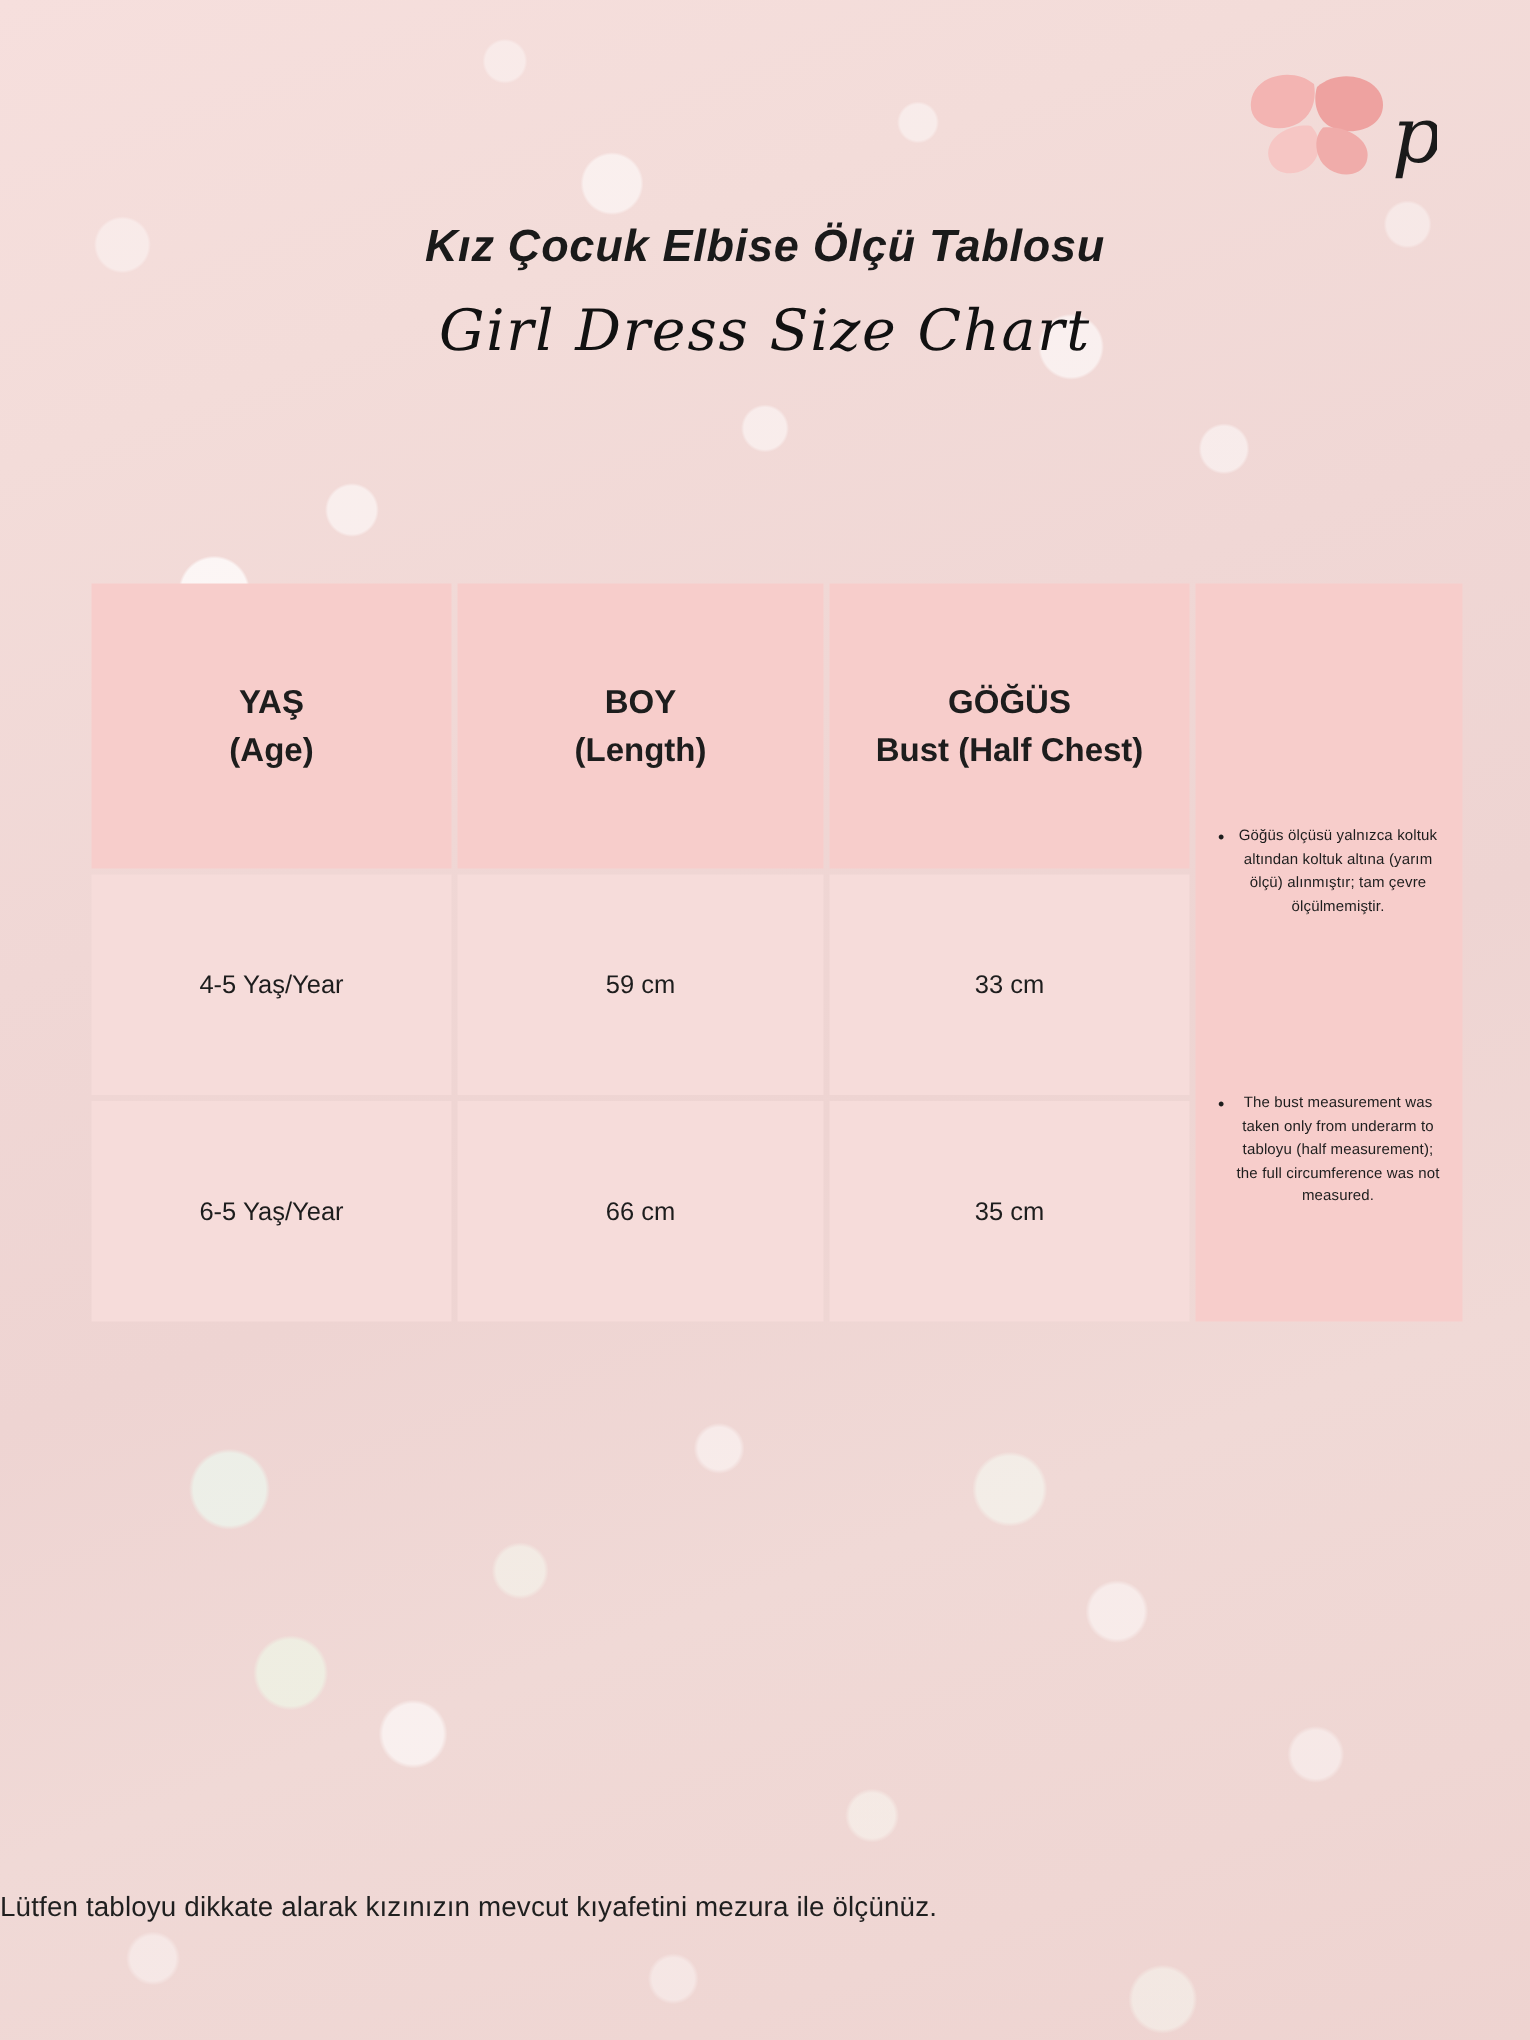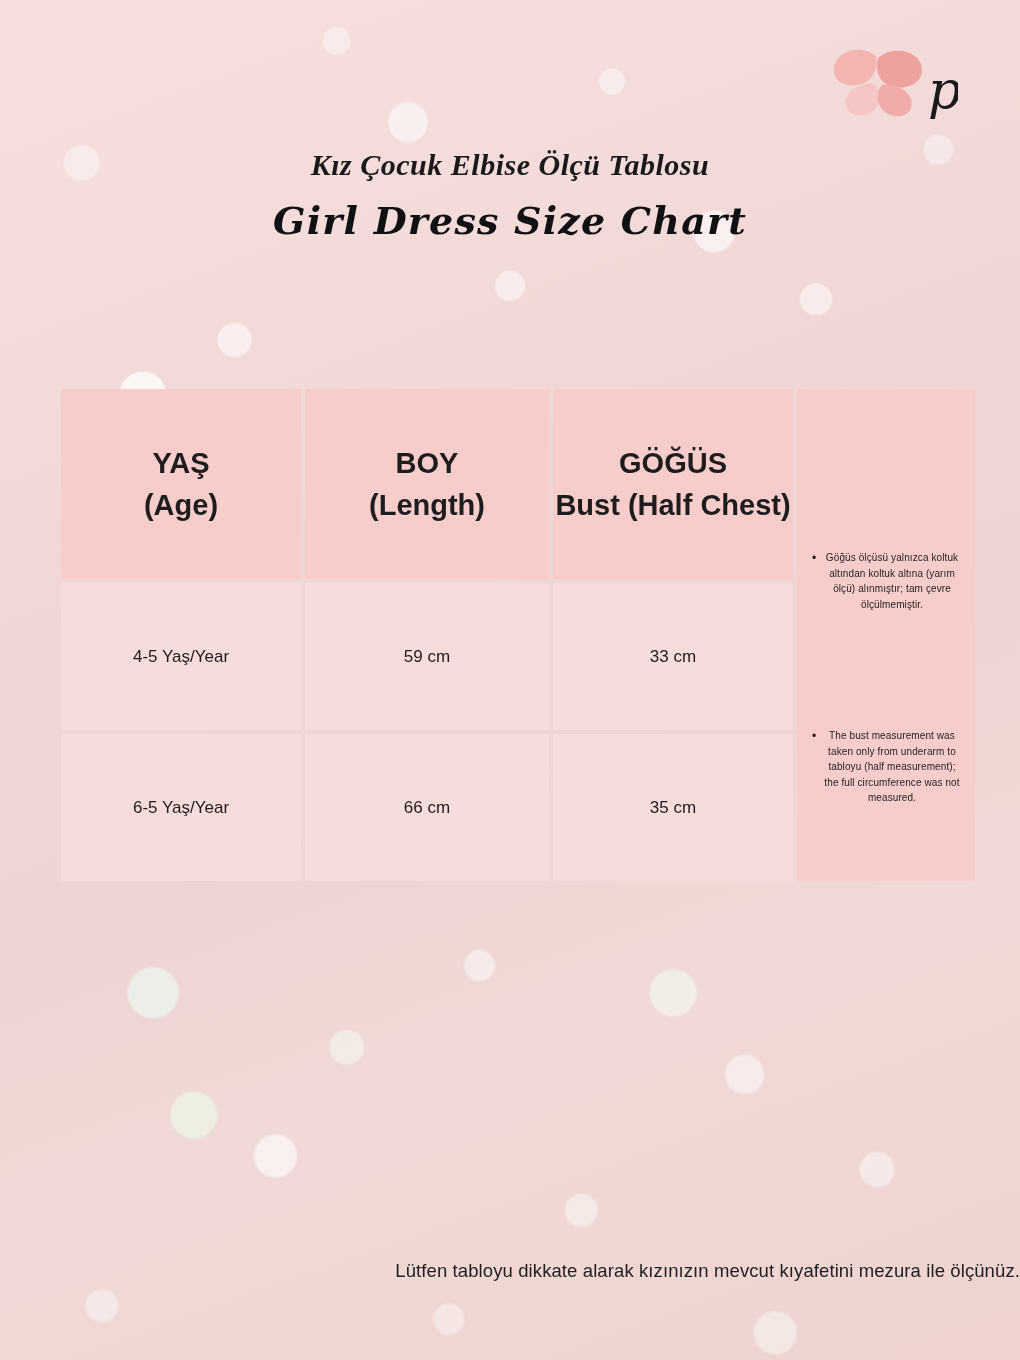--- a/index.html
+++ b/index.html
@@ -61,32 +61,32 @@
   .logo svg { display: block; }
 
   .titles {
     position: absolute;
     left: 0;
     top: 148px;
     width: 1020px;
     text-align: center;
   }
   .title-tr {
-    font-family: Liberation Serif, serif;
+    font-family: Liberation Sans, sans-serif;
     font-style: italic;
     font-weight: 700;
     font-size: 30px;
     letter-spacing: 0.5px;
     color: #1a1a1a;
     margin-bottom: 16px;
   }
   .title-en {
     font-family: "DejaVu Serif", serif;
     font-style: italic;
-    font-weight: 700;
+    font-weight: 400;
     font-size: 38px;
     letter-spacing: 1.2px;
     color: #111111;
   }
 
   
   .table-wrap {
     position: absolute;
     left: 57px;
     top: 385px;
@@ -106,21 +106,21 @@
   }
   .size-table .col-age { width: 240px; }
   .size-table .col-len { width: 244px; }
   .size-table .col-bust { width: 240px; }
   .size-table .col-note { width: 178px; }
 
   .head-cell {
     background: #f7cdcb !important;
     height: 188px;
     font-weight: 700;
-    font-size: 29px;
+    font-size: 22px;
     line-height: 1.45;
   }
   .head-cell .l1 { display: block; }
   .head-cell .l2 { display: block; }
 
   .data-cell {
     height: 145px;
     font-size: 17px;
     font-weight: 400;
   }
@@ -157,21 +157,21 @@
   }
   .note-1 { margin-top: 86px !important; }
   .note-2 { margin-top: 116px !important; }
 
   
   .footer {
     position: absolute;
     left: 0;
     bottom: 66px;
     width: 1020px;
-    text-align: right;
+    text-align: left;
   }
   .footer-tr {
     font-size: 18.5px;
     color: #1f1f1f;
     letter-spacing: 0.1px;
     margin-bottom: 12px;
   }
   .footer-en {
     font-size: 17px;
     color: #1f1f1f;

